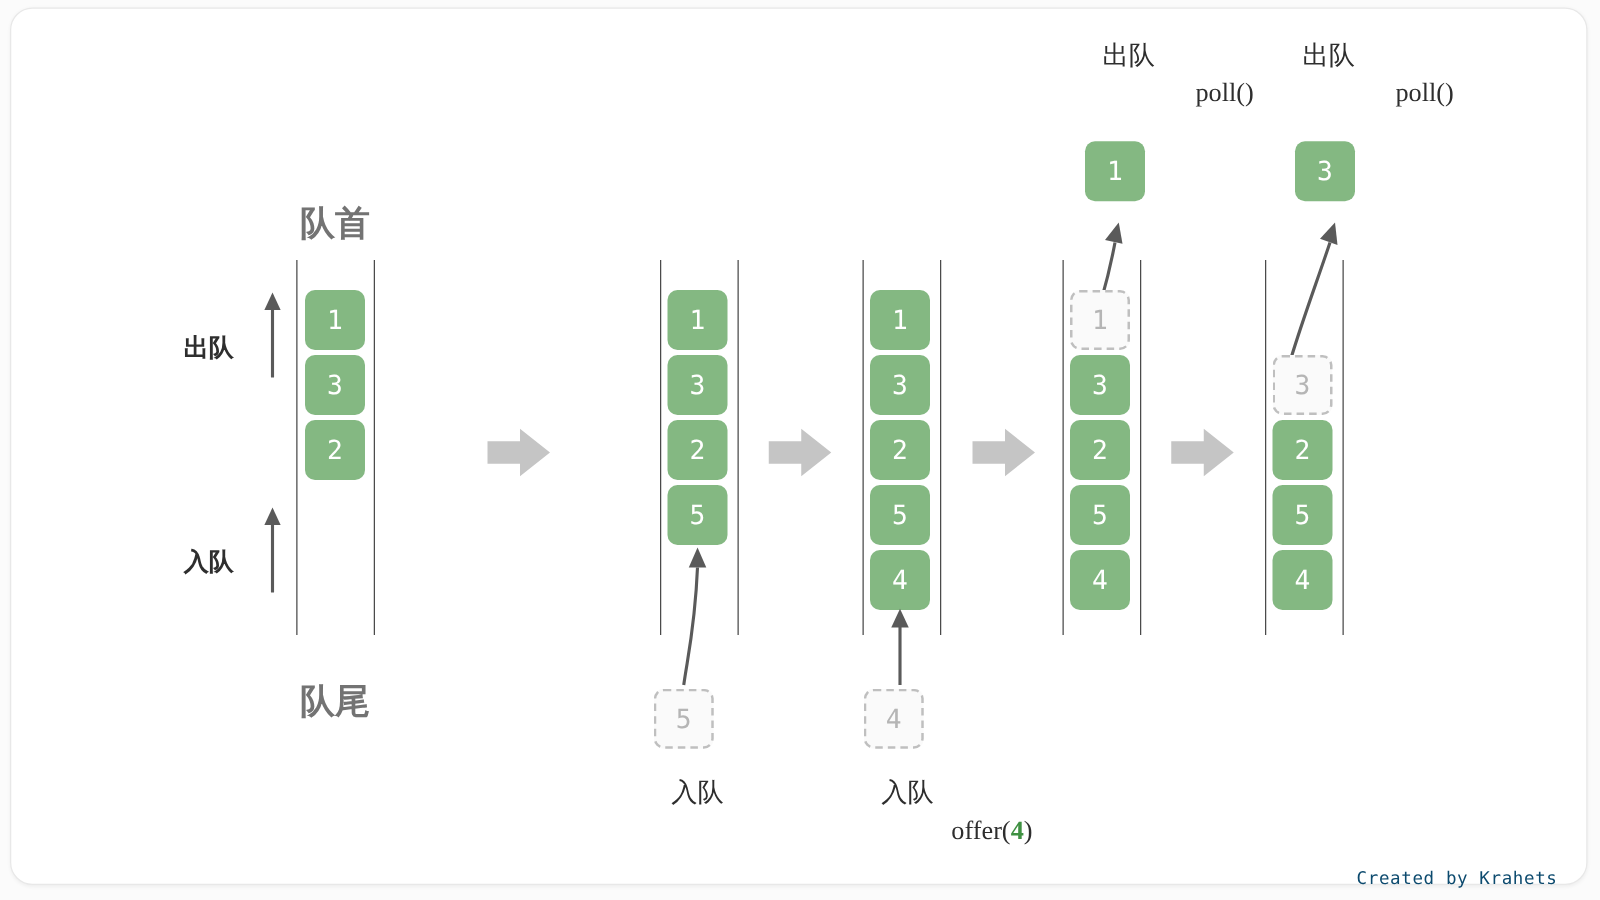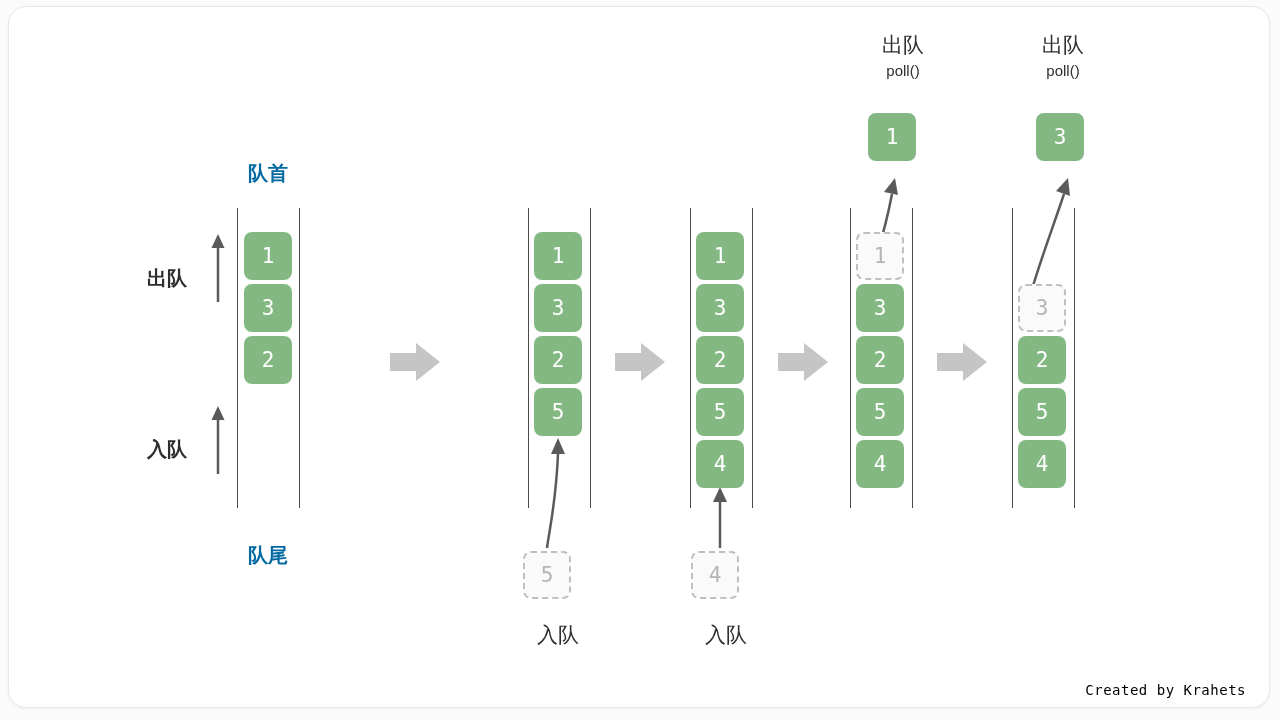--- a/index.html
+++ b/index.html
@@ -53,23 +53,23 @@
   .title-en {
     font-family: "DejaVu Sans Mono", "Liberation Mono", monospace;
     font-size: 25px;
     color: #4a4a4a;
   }
 
   
   .abs { position: absolute; }
 
   .head-label, .tail-label {
-    font-size: 20px;
+    font-size: 28px;
     font-weight: bold;
-    color: #0369a1;
+    color: #737373;
     text-align: center;
     white-space: nowrap;
   }
 
   .side-label {
     font-size: 20px;
     font-weight: bold;
     color: #2e2e2e;
     white-space: nowrap;
   }
@@ -108,38 +108,39 @@
     text-align: center;
     white-space: nowrap;
     line-height: 1.42;
   }
   .caption .cn {
     font-size: 21px;
     color: #2e2e2e;
     display: block;
   }
   .caption .code {
-    font-family: Liberation Sans, sans-serif;
-    font-size: 15px;
+    font-family: Liberation Serif, serif;
+    font-size: 21px;
     color: #2e2e2e;
     display: block;
+    text-align: right;
   }
   .caption .code .arg { color: #3f9142; font-weight: bold; }
 
   
   .step-arrow { position: absolute; }
 
   
   .watermark {
     position: absolute;
     right: 34px;
-    bottom: 22px;
+    bottom: 9px;
     font-family: "DejaVu Sans Mono", "Liberation Mono", monospace;
     font-size: 14px;
-    color: #000000;
+    color: #0c4a6e;
     letter-spacing: 0.5px;
   }
 
   svg { overflow: visible; }
 </style>
 </head>
 <body>
 
 <div id="canvas">
   <div class="card"></div>
@@ -197,20 +198,21 @@
   <div class="box" style="left:696px; top:336px;">2</div>
   <div class="box" style="left:696px; top:388px;">5</div>
   <div class="box" style="left:696px; top:440px;">4</div>
   <div class="box ghost" style="left:691px; top:551px;">4</div>
   <svg class="abs" style="left:700px; top:484px;" width="40" height="66">
     <line x1="20" y1="64" x2="20" y2="16" stroke="#5a5a5a" stroke-width="2.5"></line>
     <polygon points="20,3 13,18 27,18" fill="#5a5a5a"></polygon>
   </svg>
   <div class="caption" style="left:626px; top:620px; width:200px;">
     <span class="cn">入队</span>
+    <span class="code"><span>offer(</span><span class="arg">4</span><span>)</span></span>
   </div>
 
   <svg class="step-arrow" style="left:778px; top:343px;" width="52" height="38">
     <polygon points="0,10 26,10 26,0 50,19 26,38 26,28 0,28" fill="#c5c5c5"></polygon>
   </svg>
 
   <div class="caption" style="left:803px; top:30px; width:200px;">
     <span class="cn">出队</span>
     <span class="code">poll()</span>
   </div>

